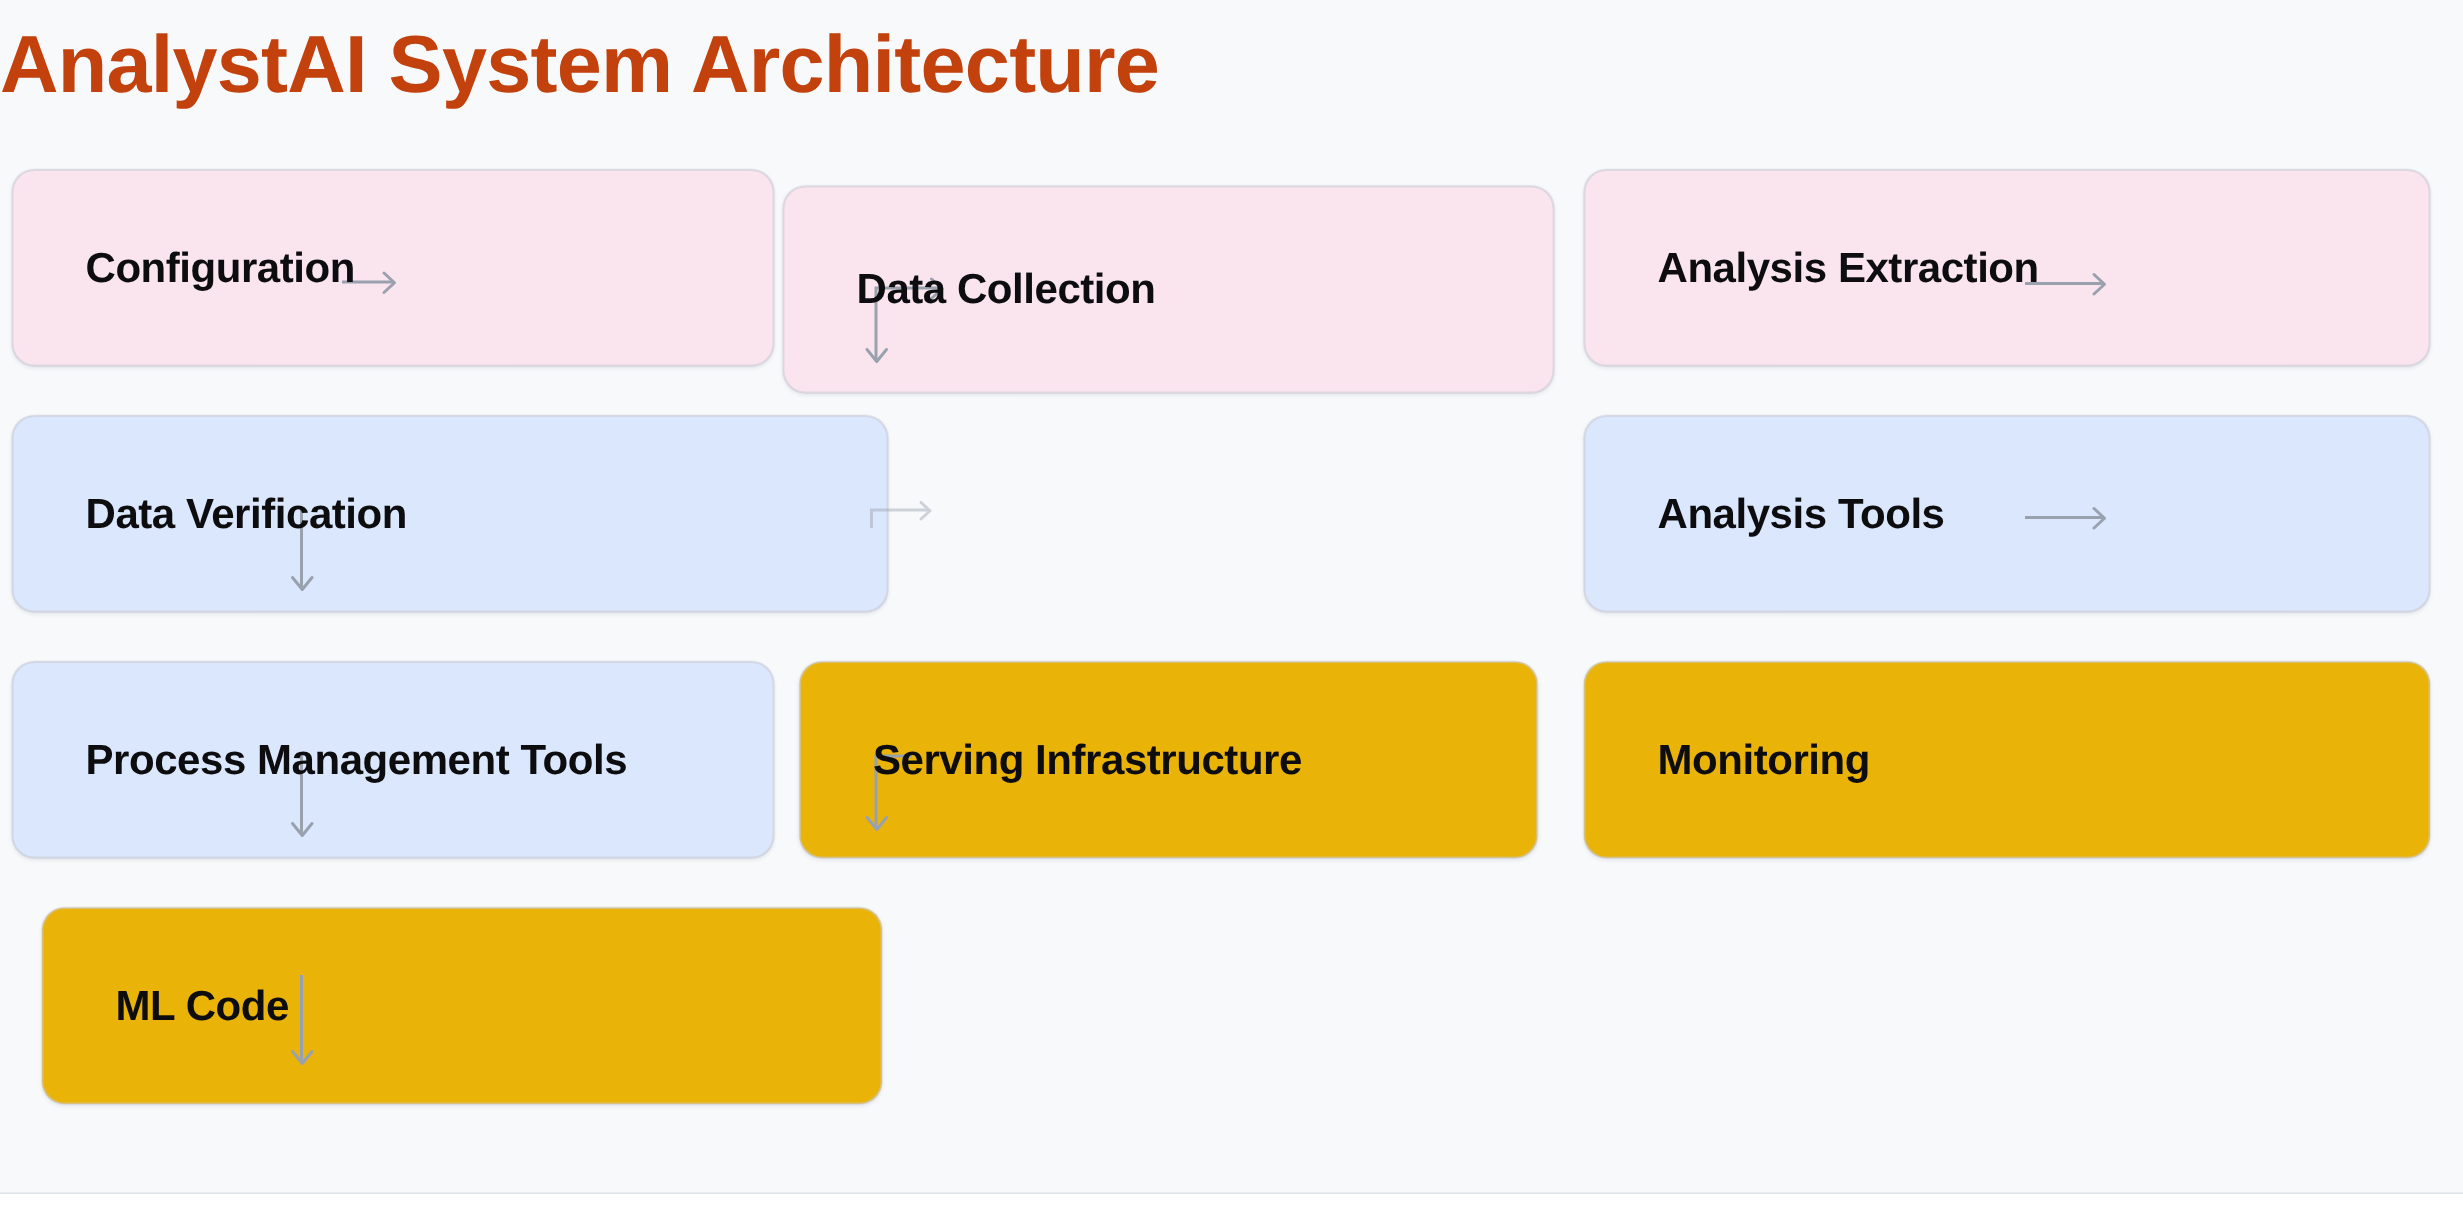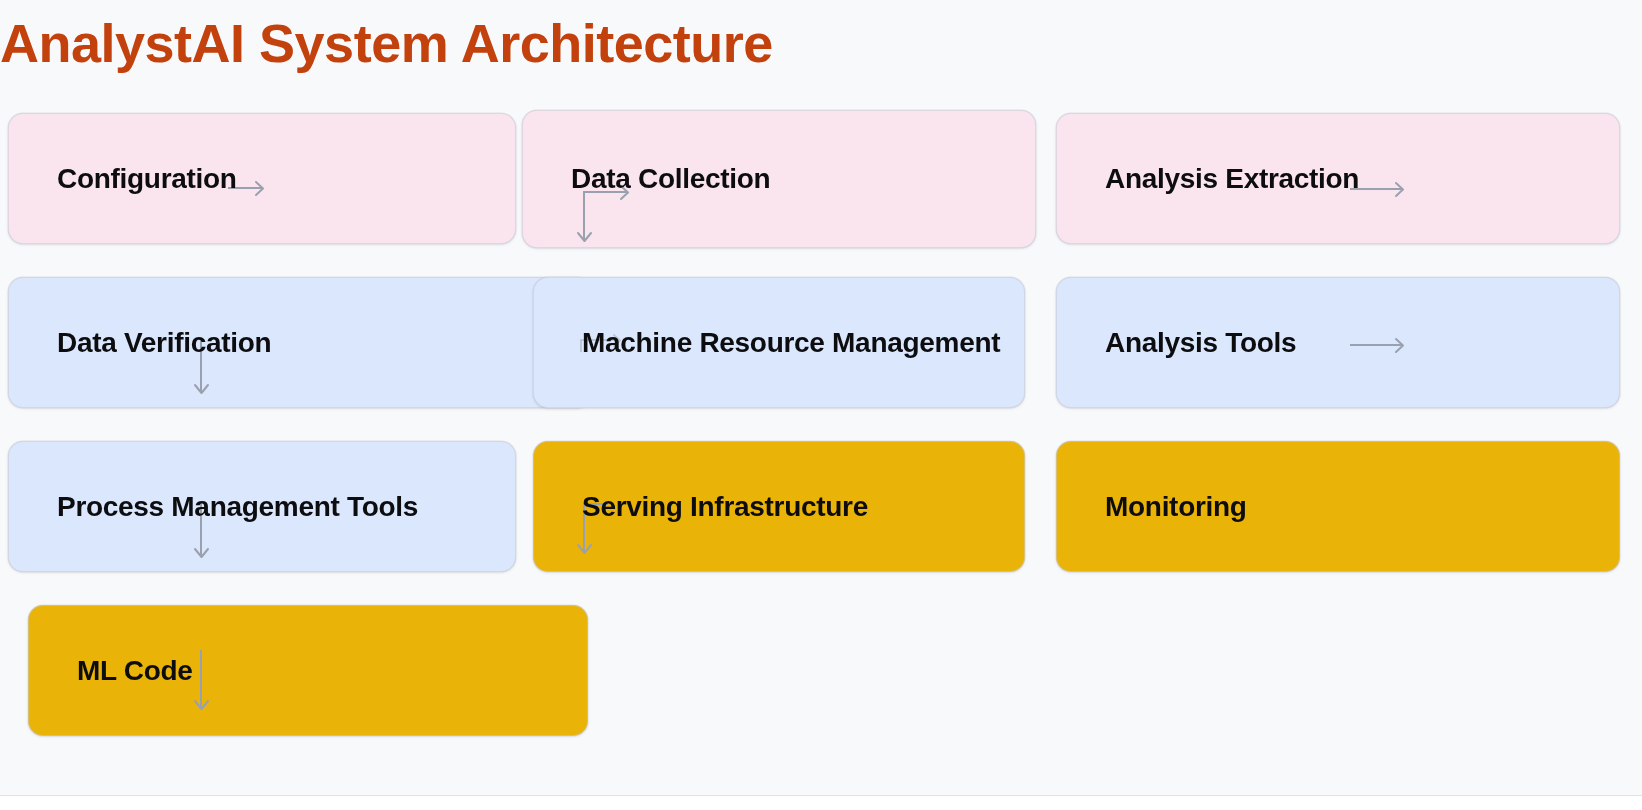--- a/index.html
+++ b/index.html
@@ -120,21 +120,21 @@
   <div class="diagram">
 
     <div class="node pink" style="left:8px; top:113px; width:508px; height:131px;">
       <span class="node-label">Configuration</span>
     </div>
     <svg class="connector" style="left:228px; top:178px; width:60px; height:24px;" viewBox="0 0 60 24">
       <line x1="0" y1="10" x2="34" y2="10"></line>
       <polyline class="head" points="28,4 35,10.5 28,17"></polyline>
     </svg>
 
-    <div class="node pink" style="left:522px; top:110px; width:514px; height:138px;">
+    <div class="node pink" style="left:522px; top:124px; width:514px; height:138px;">
       <span class="node-label">Data Collection</span>
     </div>
     <svg class="connector" style="left:575px; top:178px; width:70px; height:70px;" viewBox="0 0 70 70">
       <polyline points="9,62 9,14 52,14"></polyline>
       <polyline class="head" points="46,8 53,14.5 46,21"></polyline>
       <polyline class="head" points="3,55 9.5,63 16,55"></polyline>
     </svg>
 
     <div class="node pink" style="left:1056px; top:113px; width:564px; height:131px;">
       <span class="node-label">Analysis Extraction</span>
@@ -145,23 +145,20 @@
     </svg>
 
     <div class="node blue" style="left:8px; top:277px; width:584px; height:131px;">
       <span class="node-label">Data Verification</span>
     </div>
     <svg class="connector" style="left:190px; top:340px; width:24px; height:62px;" viewBox="0 0 24 62">
       <line x1="11" y1="0" x2="11" y2="52"></line>
       <polyline class="head" points="5,45 11.5,53 18,45"></polyline>
     </svg>
 
-    <div class="node blue" style="left:533px; top:277px; width:492px; height:131px;">
-      <span class="node-label">Machine Resource Management</span>
-    </div>
     <svg class="connector faded" style="left:575px; top:328px; width:60px; height:30px;" viewBox="0 0 60 30">
       <polyline points="6,24 6,12 44,12"></polyline>
       <polyline class="head" points="39,7 45,12.5 39,18"></polyline>
     </svg>
 
     <div class="node blue" style="left:1056px; top:277px; width:564px; height:131px;">
       <span class="node-label">Analysis Tools</span>
     </div>
     <svg class="connector" style="left:1350px; top:334px; width:80px; height:24px;" viewBox="0 0 80 24">
       <line x1="0" y1="11" x2="52" y2="11"></line>

